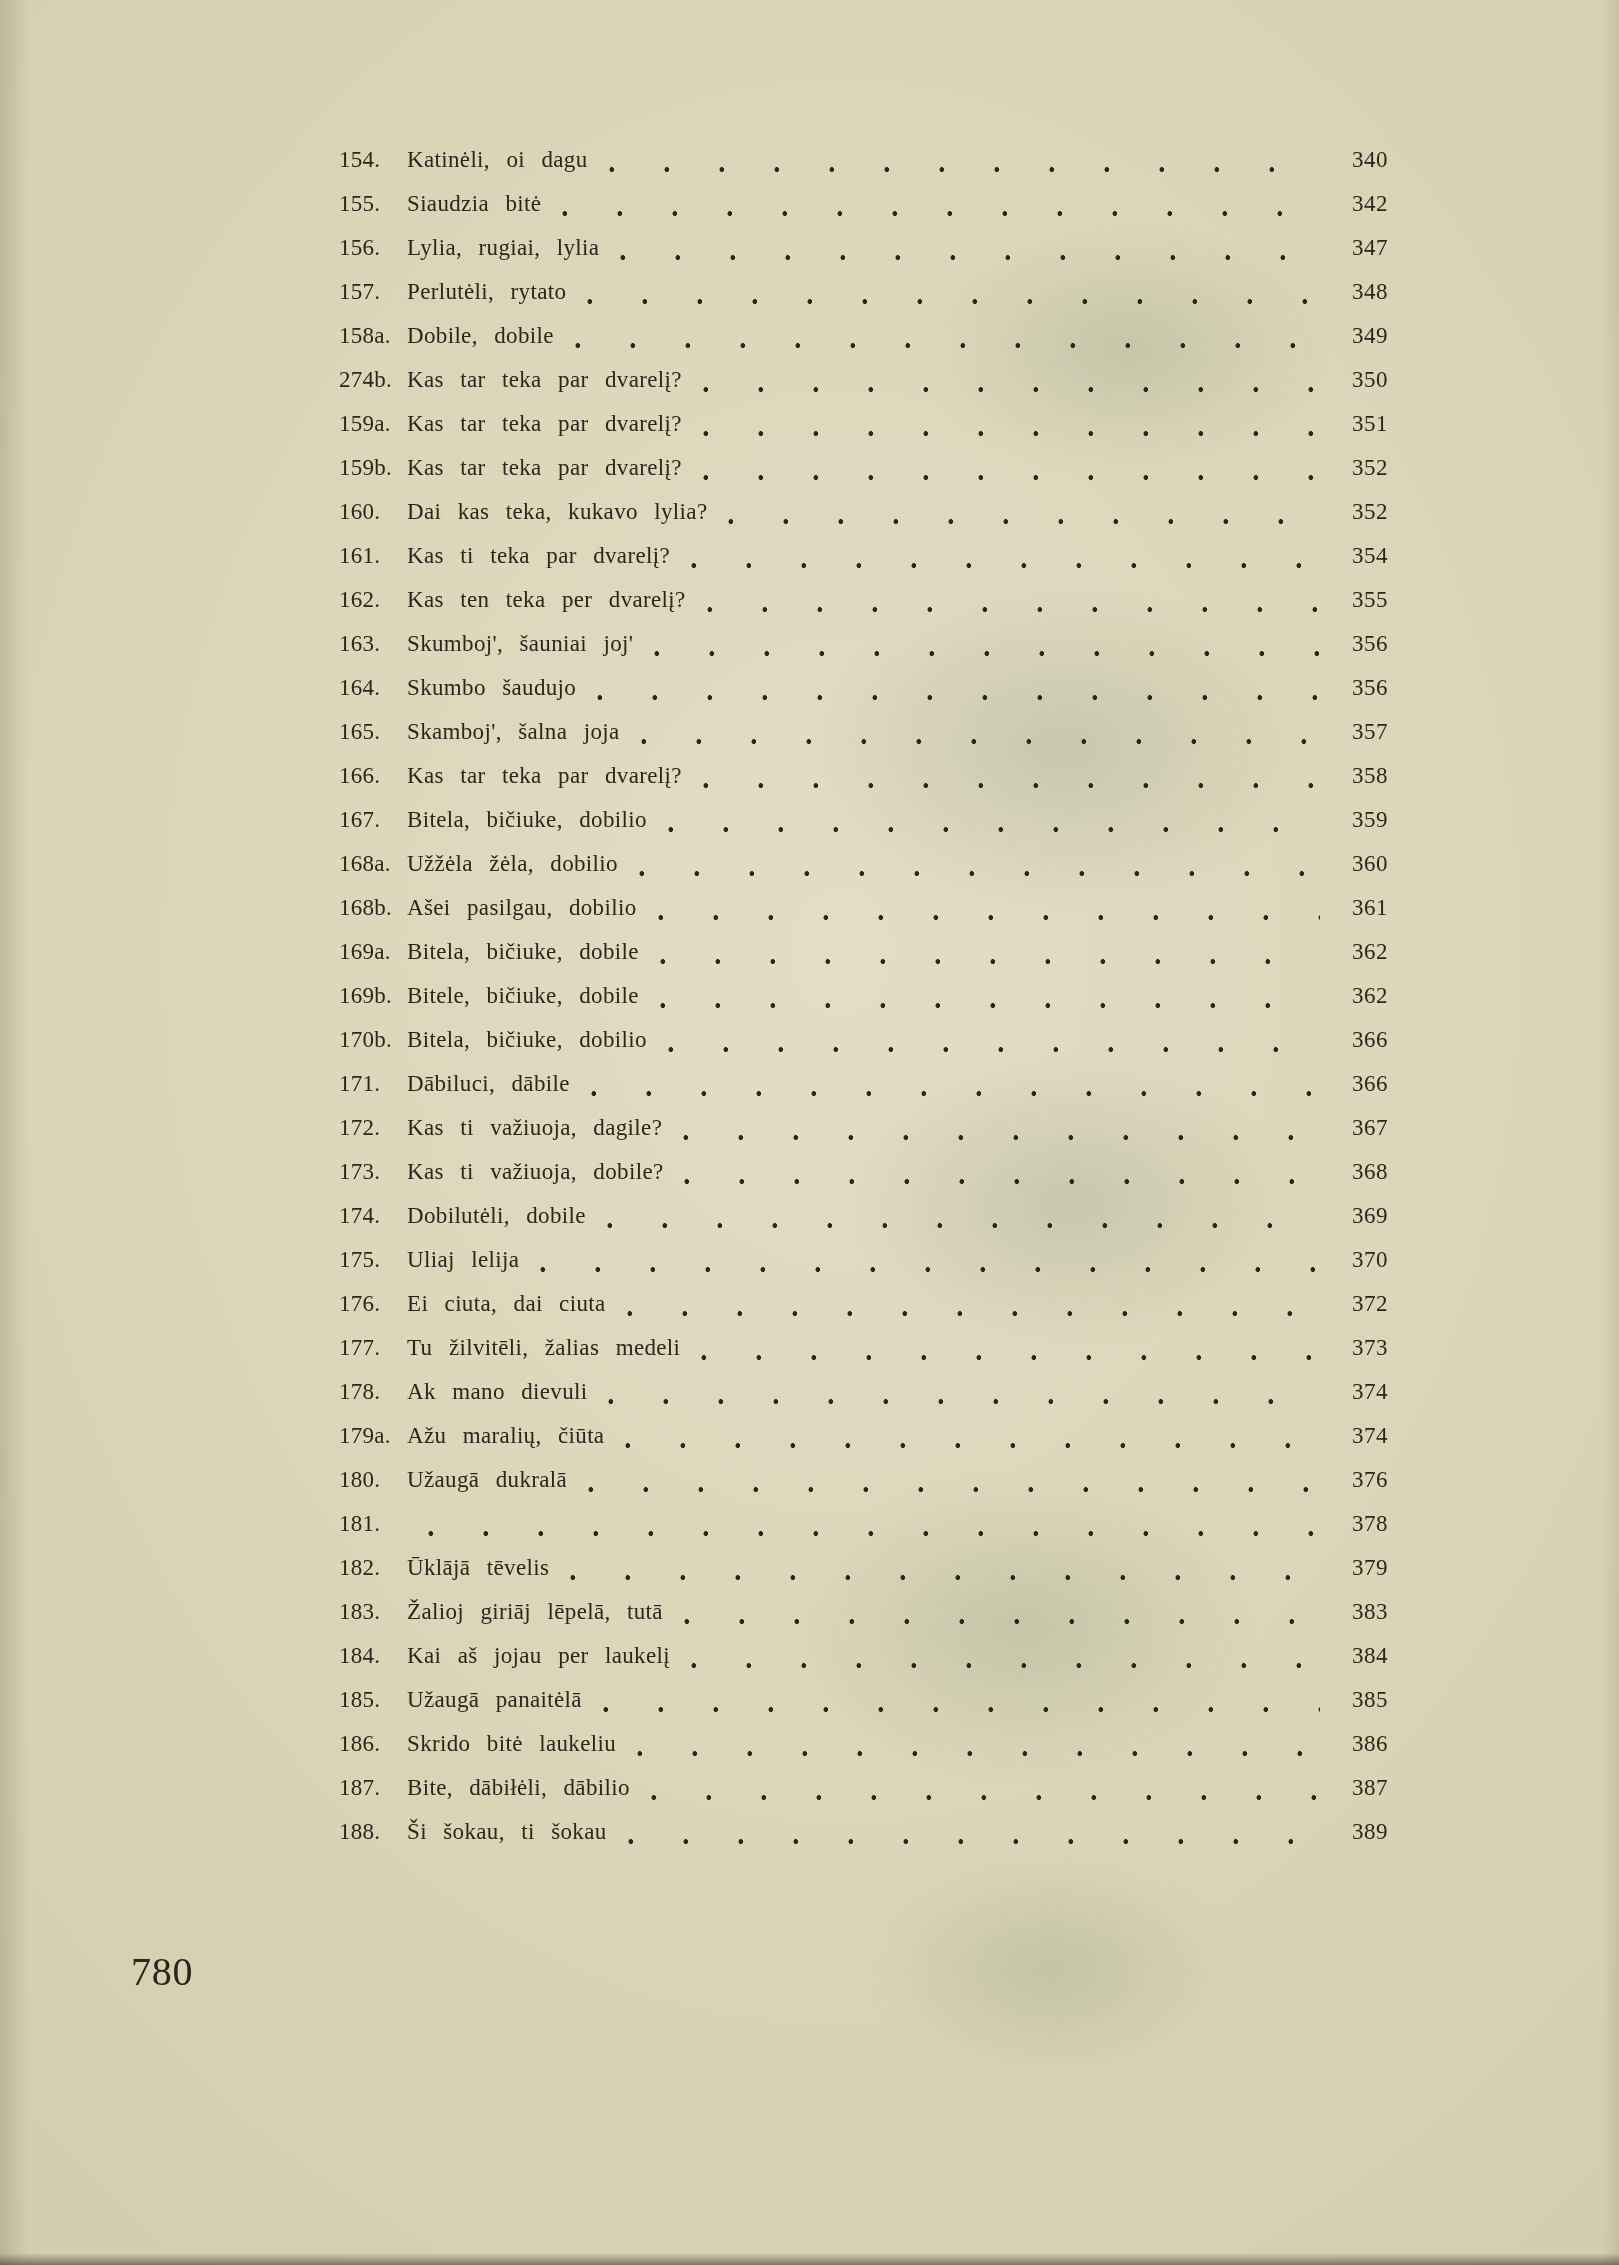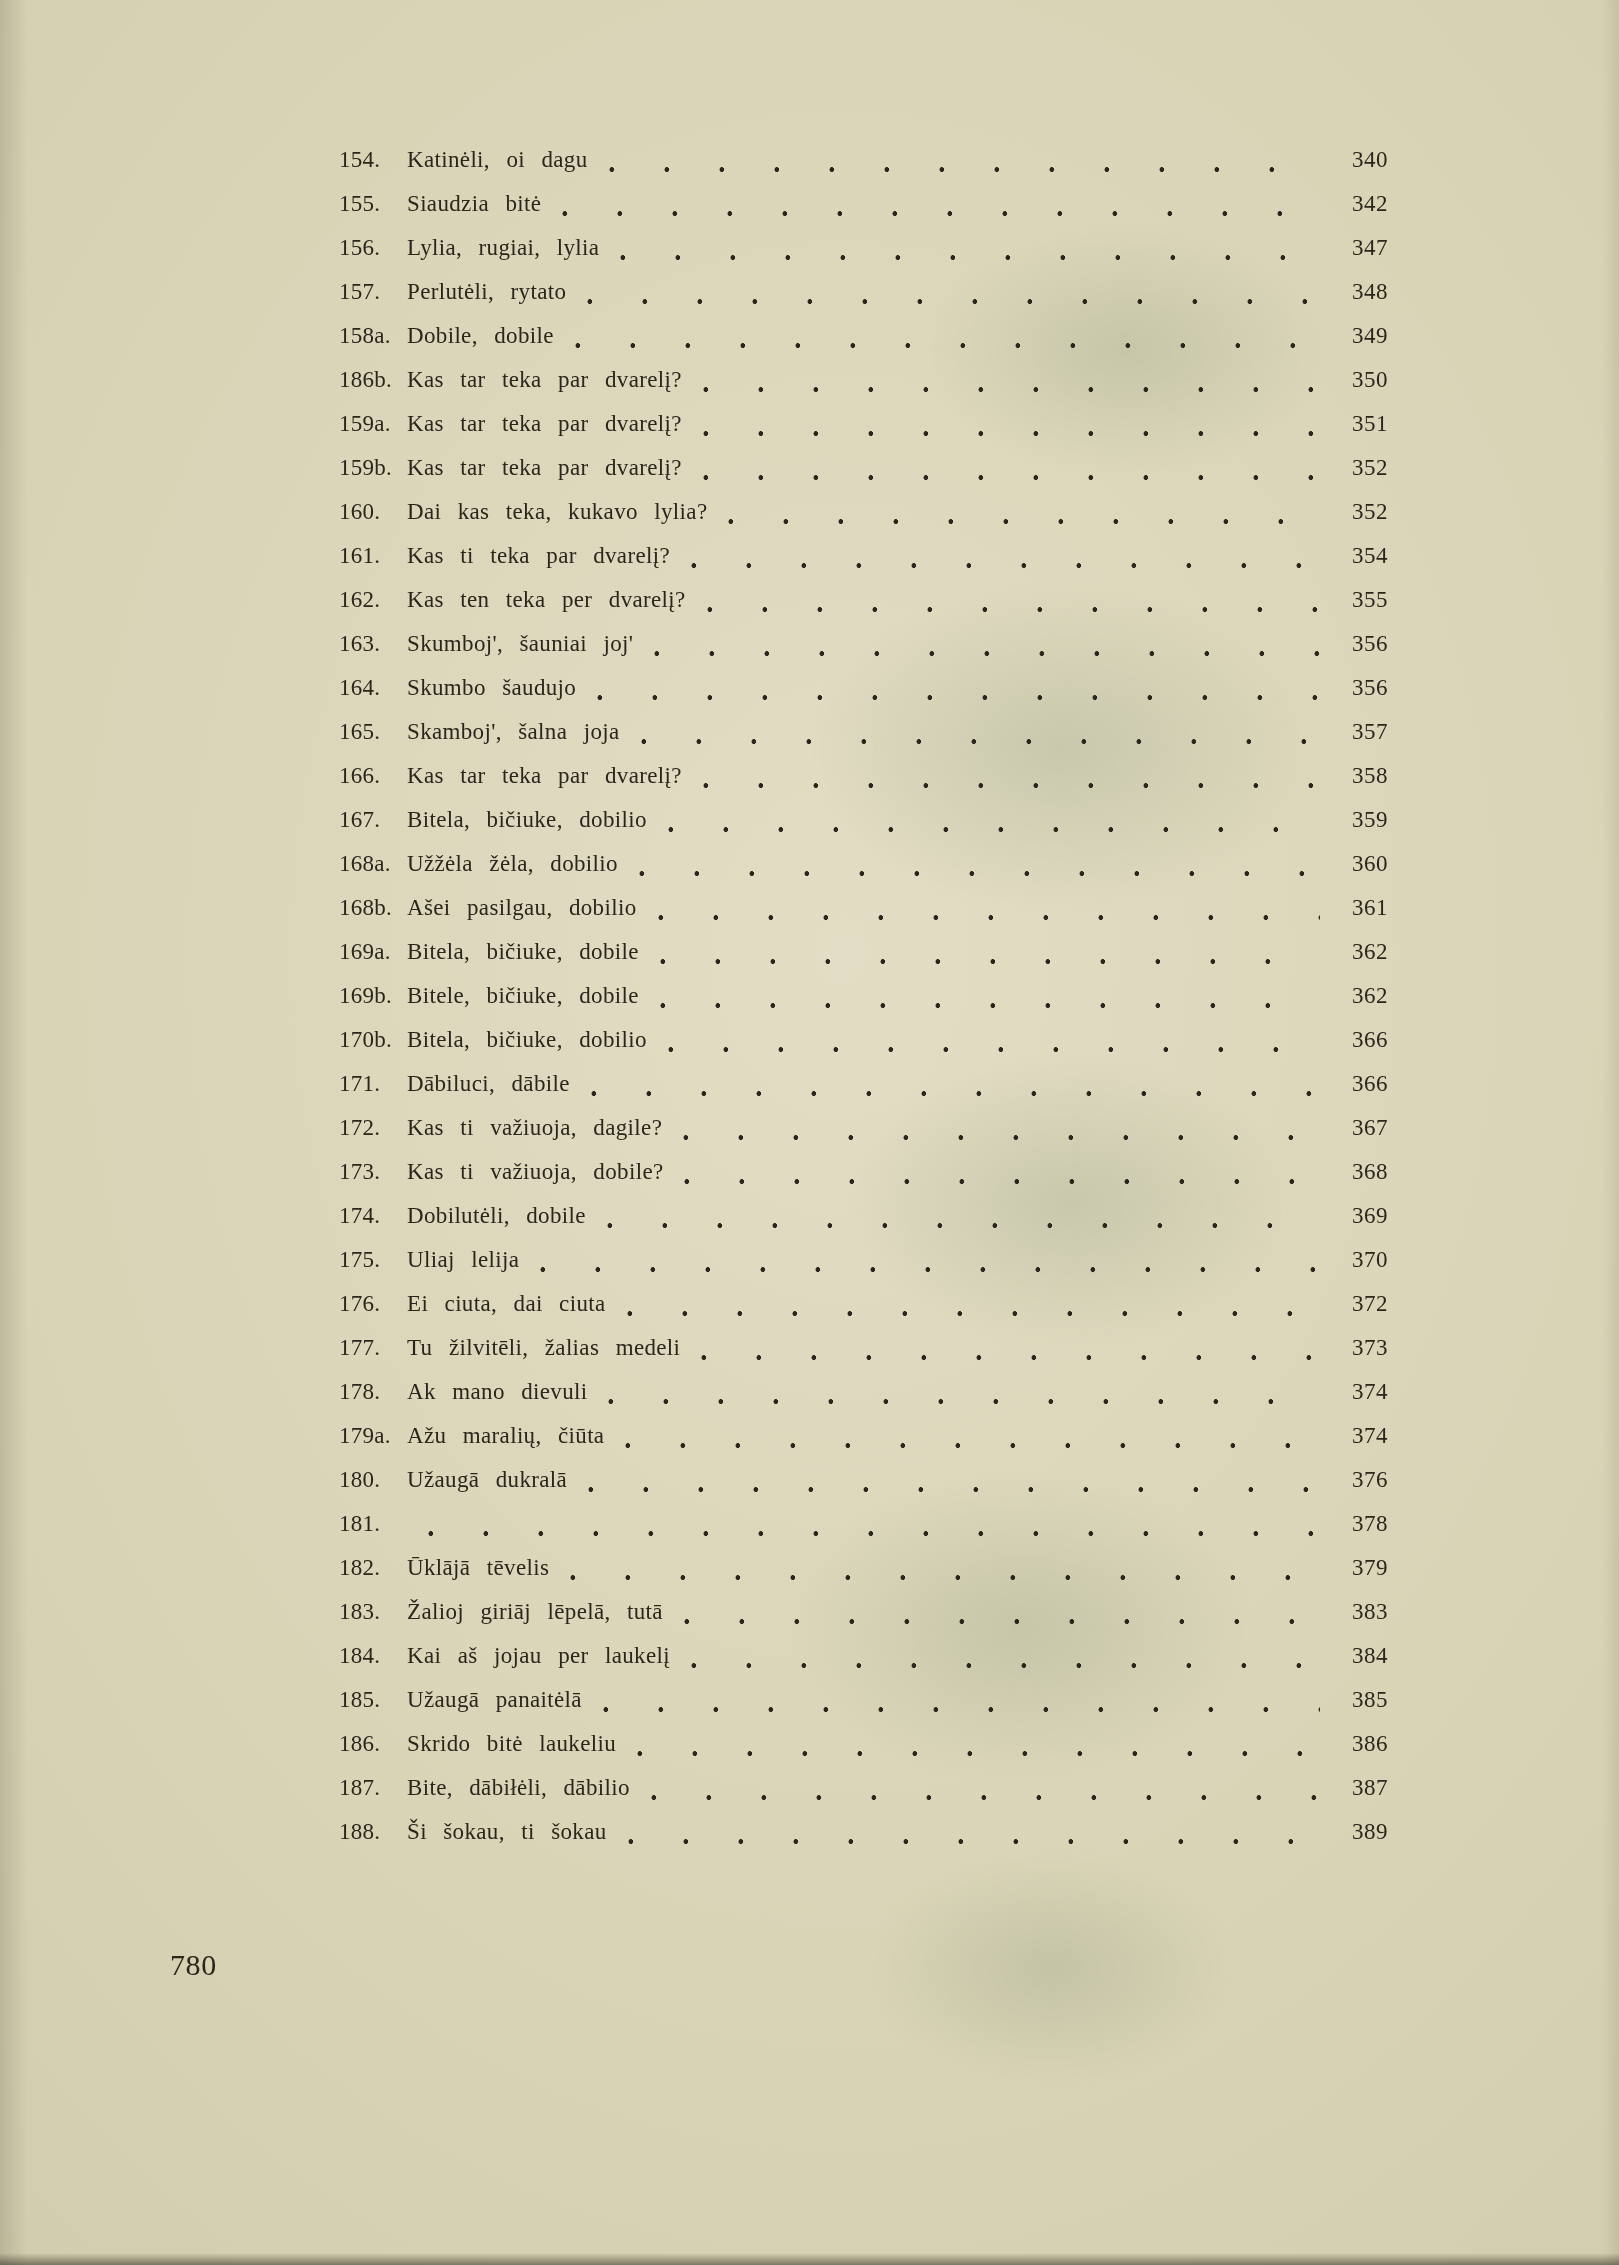--- a/index.html
+++ b/index.html
@@ -76,23 +76,22 @@
   }
   .toc-page{
     flex:0 0 auto;
     min-width:66px;
     text-align:center;
     letter-spacing:0.02em;
   }
   .folio{
     position:absolute;
     left:131px;top:1948px;
-    font-size:30px;
+    font-size:40px;
     letter-spacing:0.02em;
-    margin-left:39px;
   }
 </style>
 </head>
 <body>
 
 <div class="edge-left"></div>
 <div class="edge-right"></div>
 <div class="edge-bottom"></div>
 <div class="smudge" style="left:927px; top:227px;  width:397px;height:246px;"></div>
 <div class="smudge" style="left:814px; top:587px;  width:492px;height:322px;"></div>
@@ -125,21 +124,21 @@
     <span class="toc-leader"></span>
     <span class="toc-page">348</span>
   </div>
     <div class="toc-row">
     <span class="toc-num">158a.</span>
     <span class="toc-title">Dobile, dobile</span>
     <span class="toc-leader"></span>
     <span class="toc-page">349</span>
   </div>
     <div class="toc-row">
-    <span class="toc-num">186b.</span>
+    <span class="toc-num">274b.</span>
     <span class="toc-title">Kas tar teka par dvarelį?</span>
     <span class="toc-leader"></span>
     <span class="toc-page">350</span>
   </div>
     <div class="toc-row">
     <span class="toc-num">159a.</span>
     <span class="toc-title">Kas tar teka par dvarelį?</span>
     <span class="toc-leader"></span>
     <span class="toc-page">351</span>
   </div>

